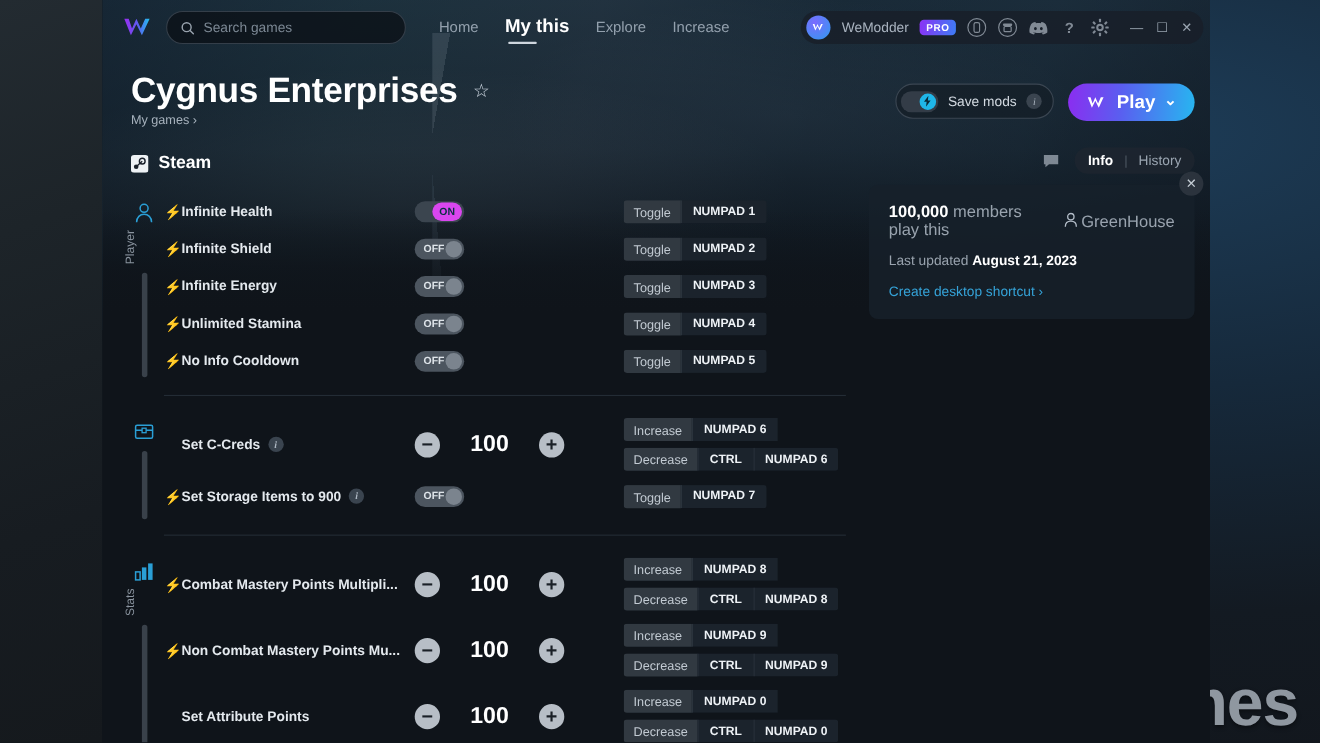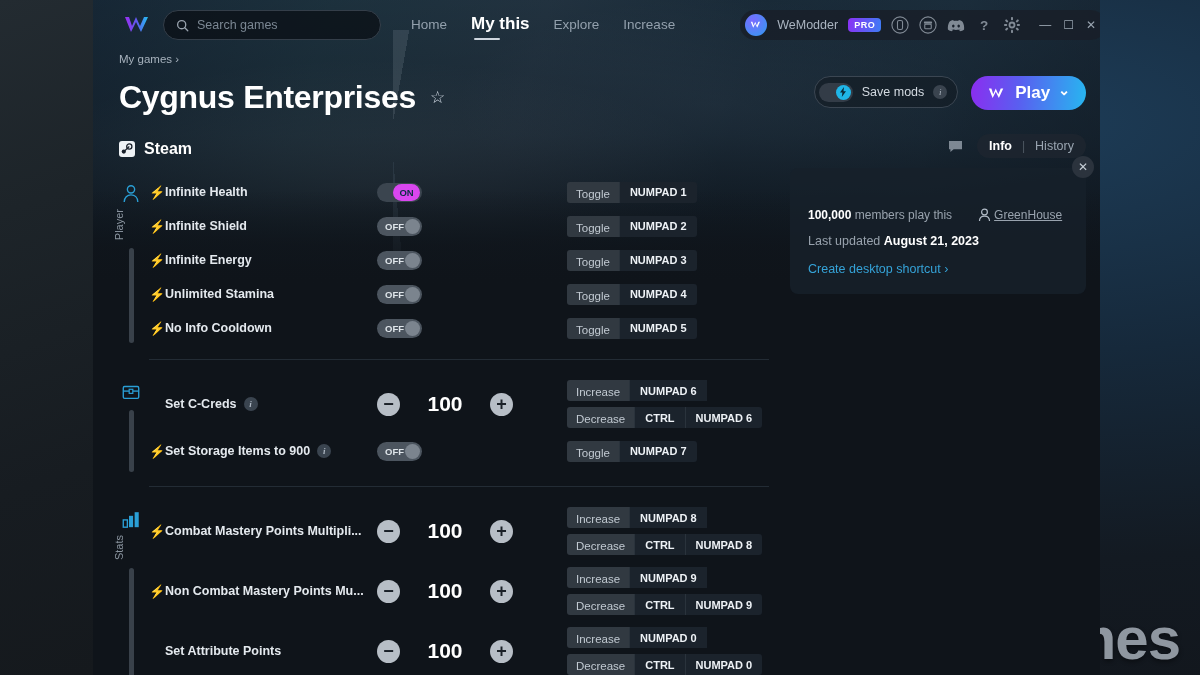--- a/index.html
+++ b/index.html
@@ -53,21 +53,21 @@
       linear-gradient(85deg, rgba(150,180,205,.10) 0 9px, rgba(0,0,0,0) 9px 24px);
     filter: blur(.6px);
   }
   #hero-fade {
     position:absolute; left:0; top:190px; width:1007px; height:120px;
     background: linear-gradient(to bottom, rgba(15,20,26,0), #0f141a 78%);
   }
 
   
   #topbar {
-    position: absolute; left: 16px; top: 0; width: 1007px; height: 50px;
+    position: absolute; left: 4px; top: 0; width: 1007px; height: 50px;
     display: flex; align-items: center; padding: 0 10px 0 14px; z-index: 20;
   }
   #logo { width: 30px; height: 24px; margin-right: 10px; }
   #searchbox {
     width: 218px; height: 30px; border-radius: 15px;
     background: rgba(10,14,19,.72); border: 1px solid #343e49;
     display: flex; align-items: center; padding: 0 12px; gap: 8px;
   }
   #searchbox input {
     background: transparent; border: 0; outline: none; flex: 1;
@@ -142,23 +142,23 @@
   .itab.active { color:#fff; font-weight:bold; }
   .isep { color:#4d5862; font-size: 12px; }
   #infocard {
     position:absolute; right: 14px; top: 168px; width: 296px; z-index: 17;
     background: rgba(23,32,42,.80); border-radius: 8px; padding: 16px 18px 18px;
   }
   #infoclose {
     position:absolute; right: -8px; top: -12px; width: 22px; height: 22px; border-radius: 50%;
     background:#2b333d; color:#c6ced6; font-size:12px; display:flex; align-items:center; justify-content:center; cursor:pointer;
   }
-  #inforow1 { display:flex; align-items:center; gap: 10px; font-size:12px; color:#99a3ae;margin-top:24px; }
+  #inforow1 { display:flex; align-items:center; gap: 10px; font-size:15px; color:#99a3ae; }
   #members-count { color:#fff; font-weight:bold; }
-  #author { display:flex; align-items:flex-end; gap:3px; margin-left: 16px; text-decoration: underline; }
+  #author { display:flex; align-items:flex-start; gap:3px; margin-left: 16px; }
   #inforow2 { font-size:12.5px; color:#99a3ae; margin-top: 12px; }
   #updated-date { color:#fff; font-weight:bold; }
   #shortcut { font-size:12.5px; color:#35a3d8; margin-top: 14px; cursor:pointer; }
 
   
   #content { position:absolute; left:0; top:175px; width:1007px; height:500px; z-index:10; padding-left: 20px; }
   .section { display:flex; position:relative; }
   .rail { width: 36px; flex: 0 0 36px; position:relative; padding-top: 8px; }
   .rail-icon { width: 20px; height: 20px; margin: 0 auto; display:block; }
   .rail-label {
@@ -289,25 +289,25 @@
 
       <div id="wincontrols">
         <div class="wc">—</div>
         <div class="wc">☐</div>
         <div class="wc">✕</div>
       </div>
     </div>
   </div>
 
   <div id="gameheader">
-    <div id="breadcrumb">My games ›</div>
     <div id="titlerow">
       <div id="gametitle">Cygnus Enterprises</div>
       <div id="star">☆</div>
     </div>
+    <div id="breadcrumb">My games ›</div>
     <div id="platformrow">
       <svg width="16" height="16" viewBox="0 0 16 16">
         <rect x="0" y="0" width="16" height="16" rx="3" fill="#eef2f5"></rect>
         <circle cx="10.3" cy="5.5" r="2.6" fill="none" stroke="#19202a" stroke-width="1.3"></circle>
         <circle cx="4.8" cy="10.6" r="2.1" fill="#19202a"></circle>
         <line x1="4.8" y1="10.6" x2="10.3" y2="5.5" stroke="#19202a" stroke-width="1.2"></line>
       </svg>
       <div id="platformname">Steam</div>
     </div>
   </div>

